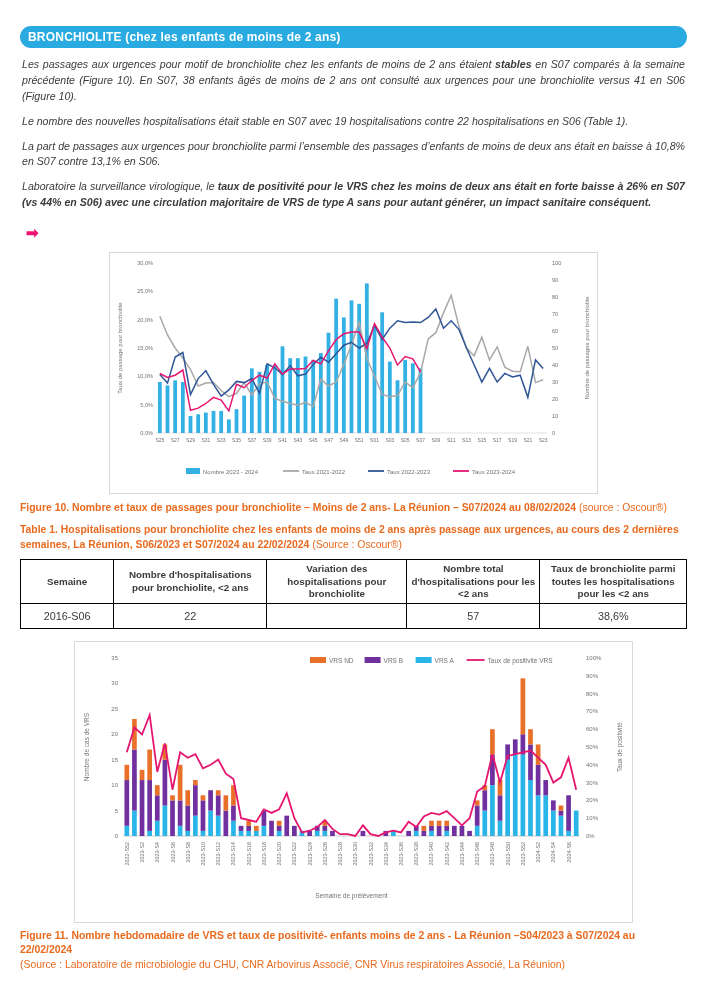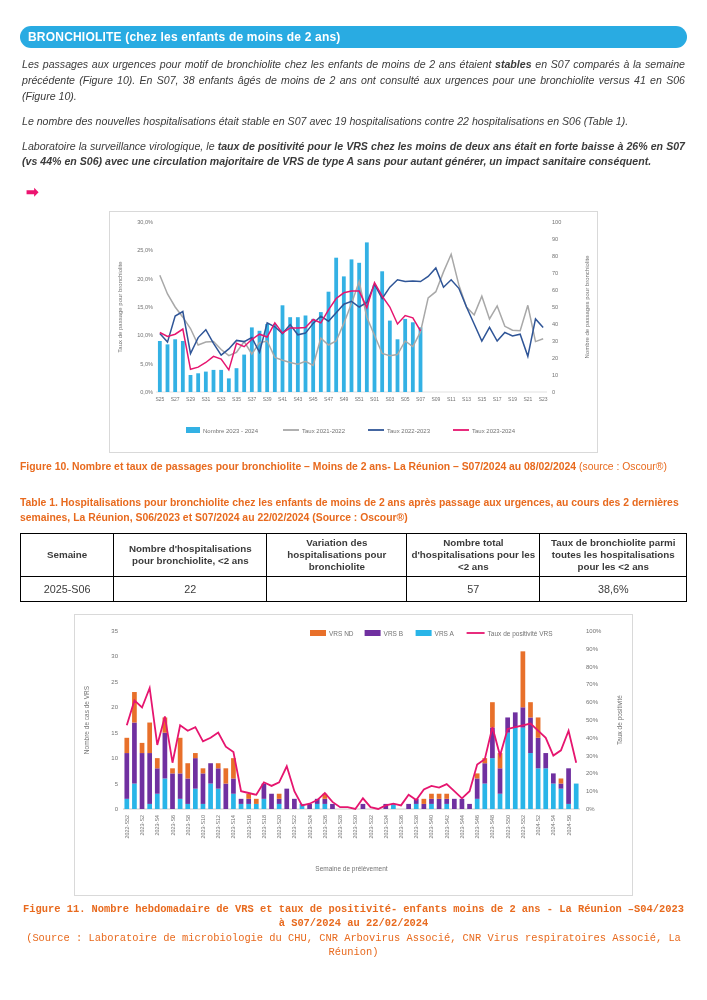--- a/index.html
+++ b/index.html
@@ -8,38 +8,39 @@
   .banner{background:var(--accent,#29abe2);color:#fff;font-weight:bold;font-size:12px;padding:4px 8px;letter-spacing:.2px;border-radius:11px;}
   .para{font-size:10.6px;line-height:1.5;text-align:justify;margin:9px 2px 0 2px;font-style:italic;}
   .para b{font-weight:bold;}
   .alert-row{display:flex;align-items:center;gap:16px;margin:14px 2px 12px 6px;}
   .arrow{color:var(--pink,#ec1470);font-size:15px;font-weight:bold;line-height:1;}
   .alert-text{color:var(--pink,#ec1470);font-weight:bold;font-size:10.8px;}
   .fig-wrap{display:flex;justify-content:center;}
   .fig-box{border:1px solid var(--figborder,#d9d9d9);background:#fff;padding:2px;}
   .caption{color:var(--orange,#e86a1e);font-size:10.4px;line-height:1.35;margin-top:7px;}
   .caption b{font-weight:bold;}
-  .caption.center{text-align:center;font-family:Liberation Mono, monospace;}
-  .tbl-caption{color:var(--orange,#e86a1e);font-size:10.4px;line-height:1.4;margin-top:22px;font-weight:bold;}
+  .caption.center{text-align:left;}
+  .tbl-caption{color:var(--orange,#e86a1e);font-size:10.4px;line-height:1.4;margin-top:8px;}
   table.t1{border-collapse:collapse;width:100%;margin-top:7px;table-layout:fixed;}
   table.t1 th,table.t1 td{border:1.2px solid #000;text-align:center;vertical-align:middle;}
   table.t1 th{font-size:9.8px;font-weight:bold;padding:3px 4px;line-height:1.25;}
   table.t1 td{font-size:10.8px;padding:6px 4px;}
   .fig11-margin{margin-top:12px;}
   svg text{font-family:"Liberation Sans",sans-serif;fill:#737373;}
 </style>
 </head>
 <body>
 
 <div class="page">
 
   <div class="banner">BRONCHIOLITE (chez les enfants de moins de 2 ans)</div>
 
   <p class="para"><span>Les passages aux urgences pour motif de bronchiolite chez les enfants de moins de 2 ans étaient </span><b>stables</b><span> en S07 comparés à la semaine précédente (Figure 10). En S07, 38 enfants âgés de moins de 2 ans ont consulté aux urgences pour une bronchiolite versus 41 en S06 (Figure 10).</span></p>
   <p class="para"><span>Le nombre des nouvelles hospitalisations était stable en S07 avec 19 hospitalisations contre 22 hospitalisations en S06 (Table 1).</span></p>
+  <p class="para"><span>La part de passages aux urgences pour bronchiolite parmi l’ensemble des passages d’enfants de moins de deux ans était en baisse à 10,8% en S07 contre 13,1% en S06.</span></p>
   <p class="para"><span>Laboratoire la surveillance virologique, le </span><b>taux de positivité pour le VRS chez les moins de deux ans était en forte baisse à 26% en S07 (vs 44% en S06) avec une circulation majoritaire de VRS de type A sans pour autant générer, un impact sanitaire conséquent.</b></p>
 
   <div class="alert-row">
     <span class="arrow">➡</span>
   </div>
 
   <div class="fig-wrap">
     <div class="fig-box">
       <svg id="fig10-svg" width="483" height="232" viewBox="0 0 483 232">
           <line x1="44" y1="178" x2="435" y2="178" stroke="#d9d9d9" stroke-width="0.8"></line>
@@ -159,21 +160,21 @@
         <tr id="t1-head">
           <th>Semaine</th>
           <th>Nombre d'hospitalisations pour bronchiolite, &lt;2 ans</th>
           <th>Variation des hospitalisations pour bronchiolite</th>
           <th>Nombre total d'hospitalisations pour les &lt;2 ans</th>
           <th>Taux de bronchiolite parmi toutes les hospitalisations pour les &lt;2 ans</th>
         </tr>
       </thead>
     <tbody id="t1-body">
         <tr>
-          <td>2025-S06</td>
+          <td>2016-S06</td>
           <td>22</td>
           <td></td>
           <td>57</td>
           <td>38,6%</td>
         </tr>
       </tbody>
   </table>
 
   <div class="fig-wrap fig11-margin">
     <div class="fig-box">

